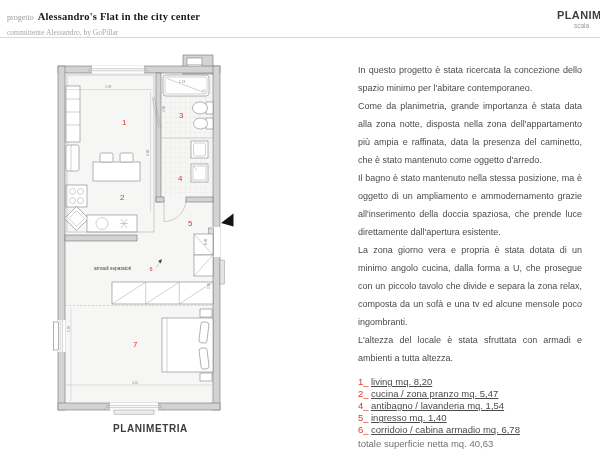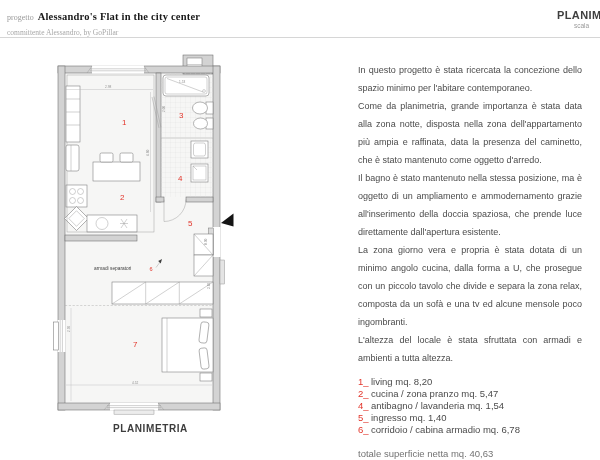--- a/index.html
+++ b/index.html
@@ -24,23 +24,23 @@
   .roomnum{fill:#e2342a;font-size:8px;}
   .dimtxt{fill:#8d8d8d;font-size:3.2px;}
   .dimline{stroke:#b5b5b5;stroke-width:.4;}
   .wall{fill:#d3d3d3;stroke:#6b6b6b;stroke-width:.55;}
   .furn{fill:#ffffff;stroke:#787878;stroke-width:.55;}
   .thin{stroke:#999999;stroke-width:.45;fill:none;}
   
   .rightcol{position:absolute;left:358px;top:61px;width:224px;}
   .desc p{margin:0;text-align:justify;font-size:9px;line-height:18px;color:#4b4b4b;}
   .legend{margin-top:9px;}
-  .legend .row{font-size:9.5px;line-height:12.1px;color:#4b4b4b;}
+  .legend .row{font-size:9.5px;line-height:12.1px;color:#4b4b4b;text-decoration:underline;}
   .legend .num{color:#e2342a;display:inline-block;min-width:13px;}
-  .legend .total{font-size:9.5px;line-height:12.1px;color:#737373;margin-top:12px;}
+  .legend .total{font-size:9.5px;line-height:12.1px;color:#737373;margin-top:2px;}
 </style>
 </head>
 <body>
 
 <div class="hdr">
   <div class="hdr-left">
     <div class="hdr-line1">
       <span class="lbl">progetto</span>
       <span class="ttl">Alessandro's Flat in the city center</span>
     </div>

